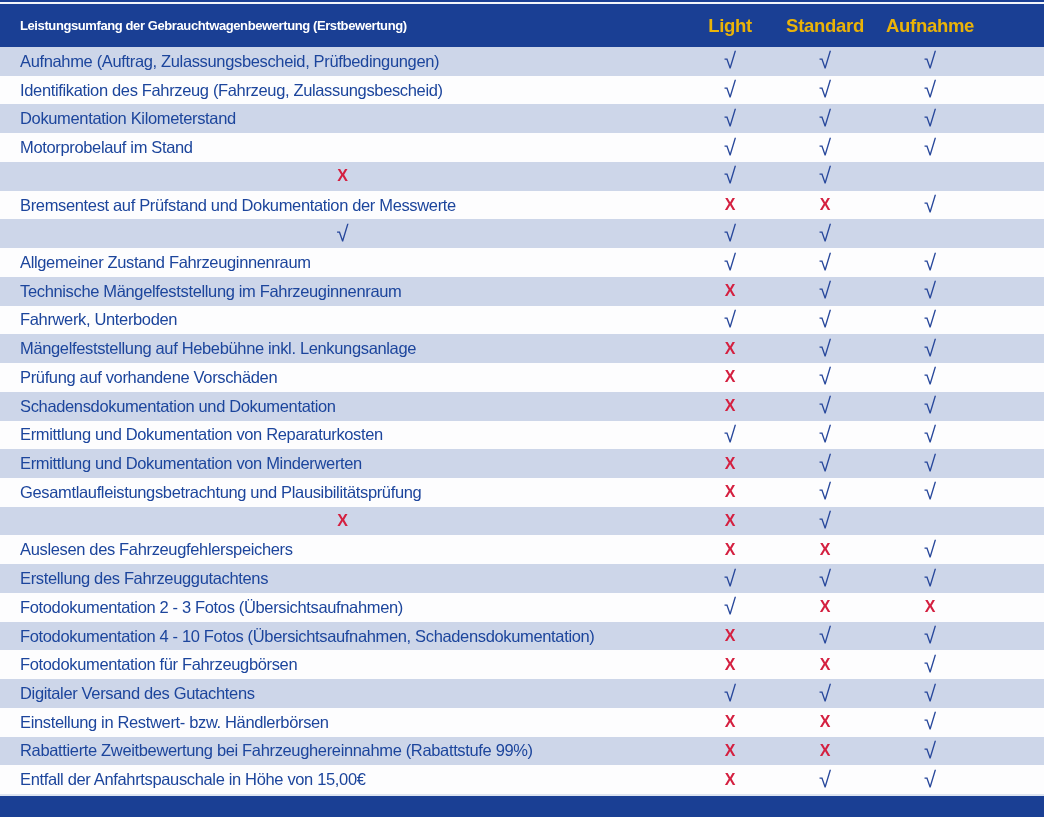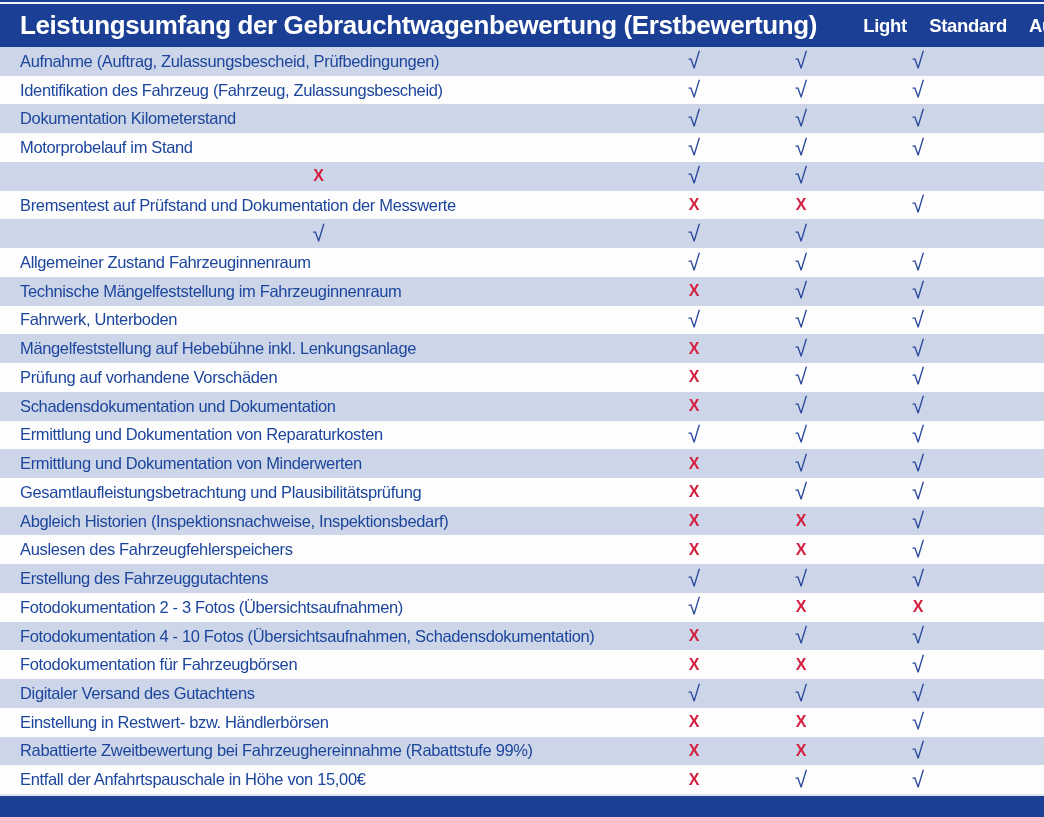--- a/index.html
+++ b/index.html
@@ -31,42 +31,41 @@
     height: 43px;
     background: var(--brand, #1A3F94);
     display: grid;
     grid-template-columns: 1fr 90px 100px 110px 59px;
     align-items: center;
   }
   .header .title {
     padding-left: 20px;
     color: #ffffff;
     font-weight: bold;
-    font-size: 26px;
+    font-size: 13px;
     letter-spacing: -0.4px;
     white-space: nowrap;
   }
   .header .col-head {
-    color: #ffffff;
+    color: #eab308;
     font-weight: bold;
     font-size: 18.5px;
     letter-spacing: -0.3px;
-    text-align: right;
+    text-align: center;
   }
   .rows {
     flex: 1;
     display: flex;
     flex-direction: column;
   }
   .row {
     flex: 1;
     display: grid;
     grid-template-columns: 1fr 90px 100px 110px 59px;
     align-items: center;
-    gap: 12px;
   }
   .row:nth-child(odd)  { background: var(--row-alt, #CDD6E9); }
   .row:nth-child(even) { background: var(--row, #FDFDFE); }
   .row .label {
     padding-left: 20px;
     color: var(--text, #1C459C);
     font-size: 16.5px;
     letter-spacing: -0.35px;
     white-space: nowrap;
   }
@@ -210,21 +209,20 @@
         <div></div>
       </div>
       <div class="row">
         <div class="label">Gesamtlaufleistungsbetrachtung und Plausibilitätsprüfung</div>
         <div class="mark cross">X</div>
         <div class="mark check">√</div>
         <div class="mark check">√</div>
         <div></div>
       </div>
       <div class="row">
-        <div class="label">Abgleich Historien (Inspektionsnachweise, Inspektionsbedarf)</div>
         <div class="mark cross">X</div>
         <div class="mark cross">X</div>
         <div class="mark check">√</div>
         <div></div>
       </div>
       <div class="row">
         <div class="label">Auslesen des Fahrzeugfehlerspeichers</div>
         <div class="mark cross">X</div>
         <div class="mark cross">X</div>
         <div class="mark check">√</div>

